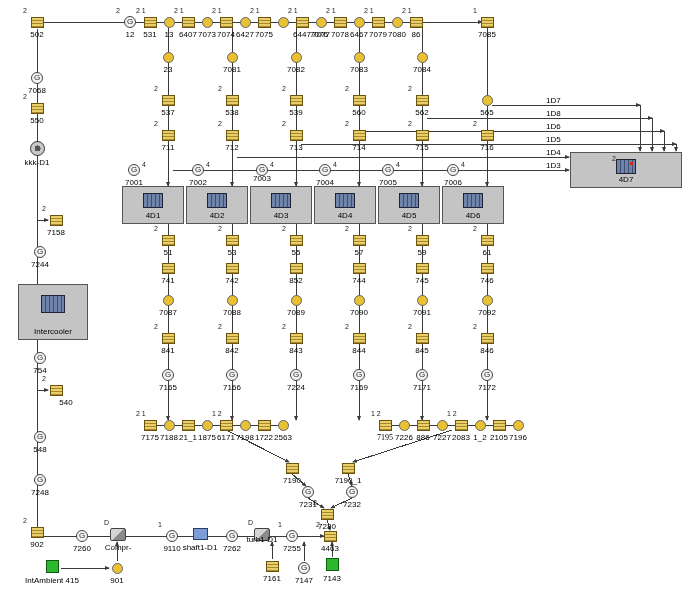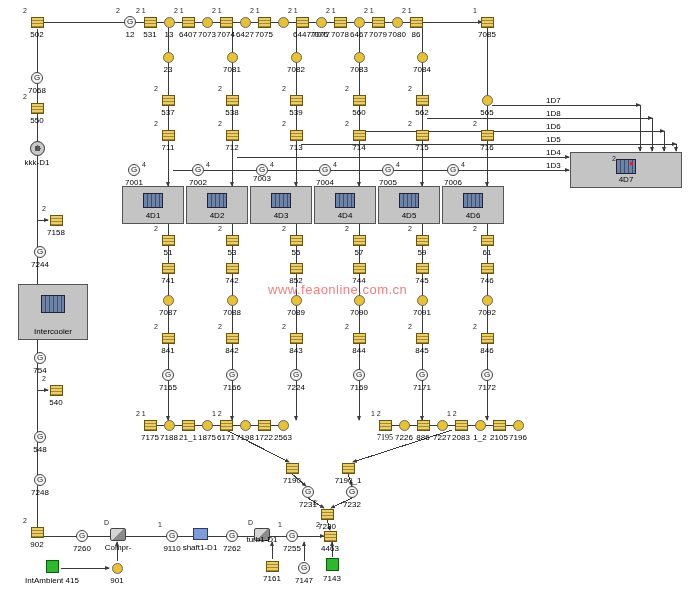--- a/index.html
+++ b/index.html
@@ -574,21 +574,21 @@
           <div class="mini"></div>
         </div>
         <div class="lbl" style="top: 15px;">Intercooler</div>
       </div>
       <div class="node" style="left: 40px; top: 358px;">
         <div class="ic circg">G</div>
         <div class="lbl" style="top: 8px;">754</div>
       </div>
       <div class="node" style="left: 56px; top: 390px;">
         <div class="ic pipe"></div>
-        <div class="lbl" style="top: 8px;">540</div>
+        <div class="lbl" style="top: 8px; padding-left: 20px;">540</div>
         <span class="bdg tl">2</span>
       </div>
       <div class="node" style="left: 40px; top: 437px;">
         <div class="ic circg">G</div>
         <div class="lbl" style="top: 8px;">548</div>
       </div>
       <div class="node" style="left: 40px; top: 480px;">
         <div class="ic circg">G</div>
         <div class="lbl" style="top: 8px;">7248</div>
       </div>
@@ -654,14 +654,13 @@
         <div class="ic green"></div>
         <div class="lbl" style="top: 10px;">7143</div>
       </div>
       <div class="rlabel" style="left: 546px; top: 96px;">1D7</div>
       <div class="rlabel" style="left: 546px; top: 109px;">1D8</div>
       <div class="rlabel" style="left: 546px; top: 122px;">1D6</div>
       <div class="rlabel" style="left: 546px; top: 135px;">1D5</div>
       <div class="rlabel" style="left: 546px; top: 148px;">1D4</div>
       <div class="rlabel" style="left: 546px; top: 161px;">1D3</div>
     </div>
-  <div class="wm" style="color: rgb(240, 128, 128);">www.feaonline.com.cn</div>
 </div>
 
 </body></html>

